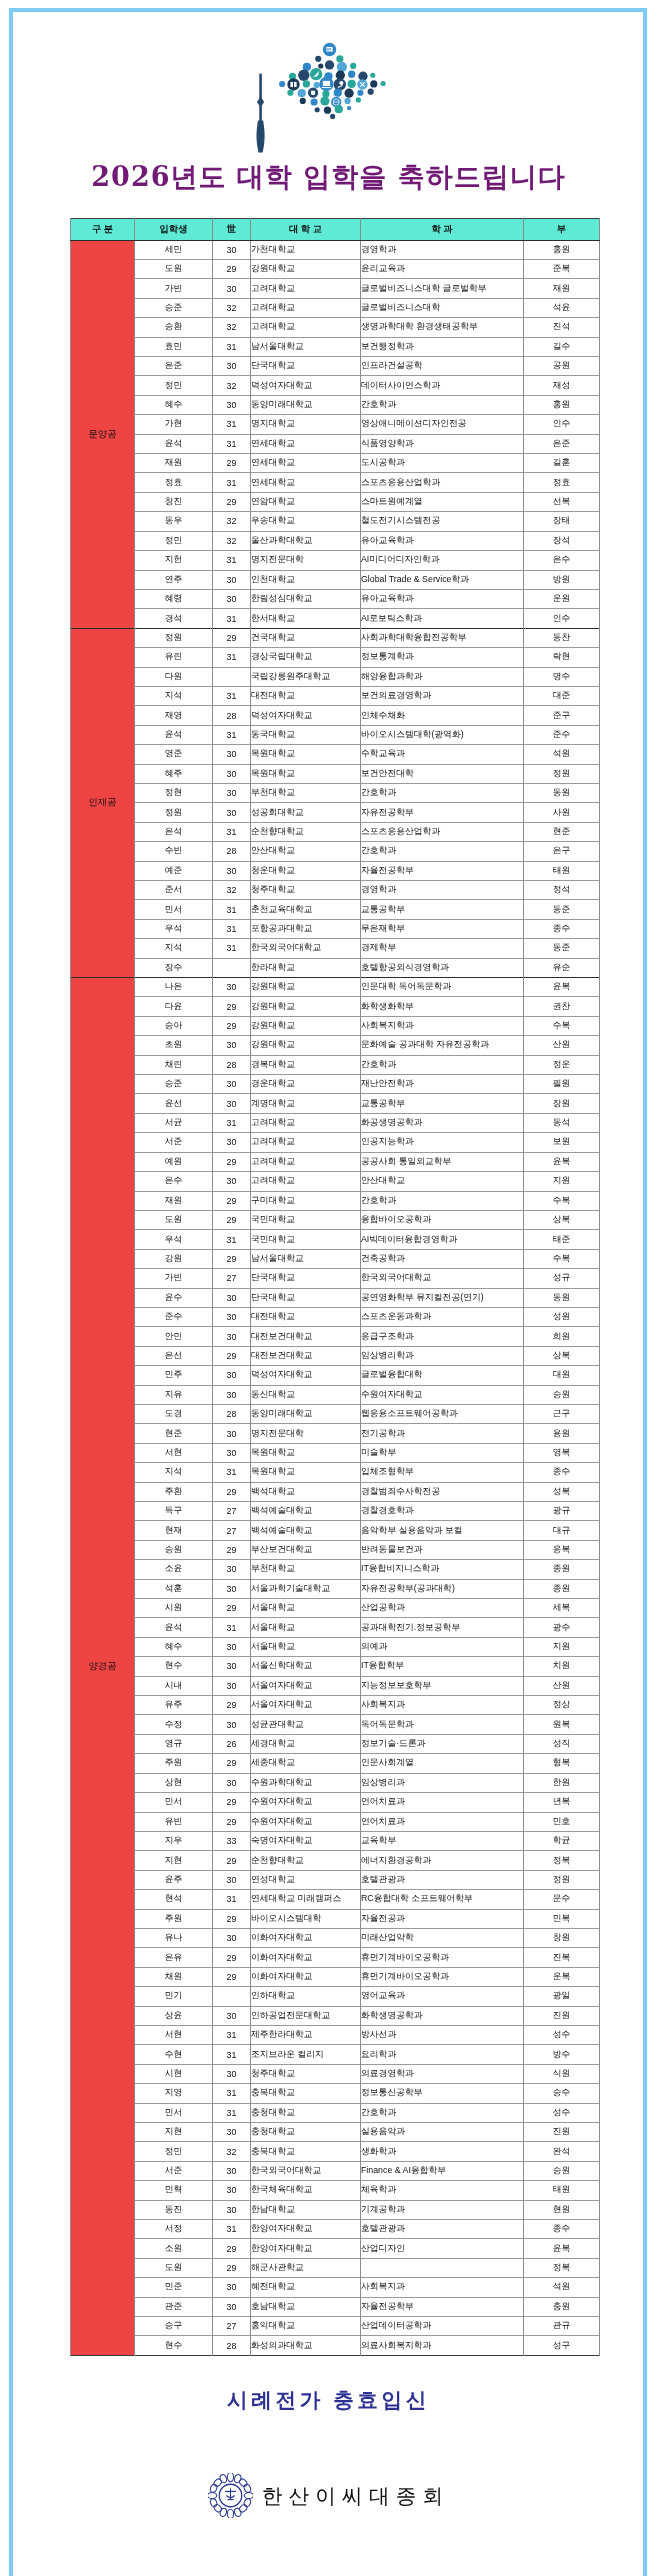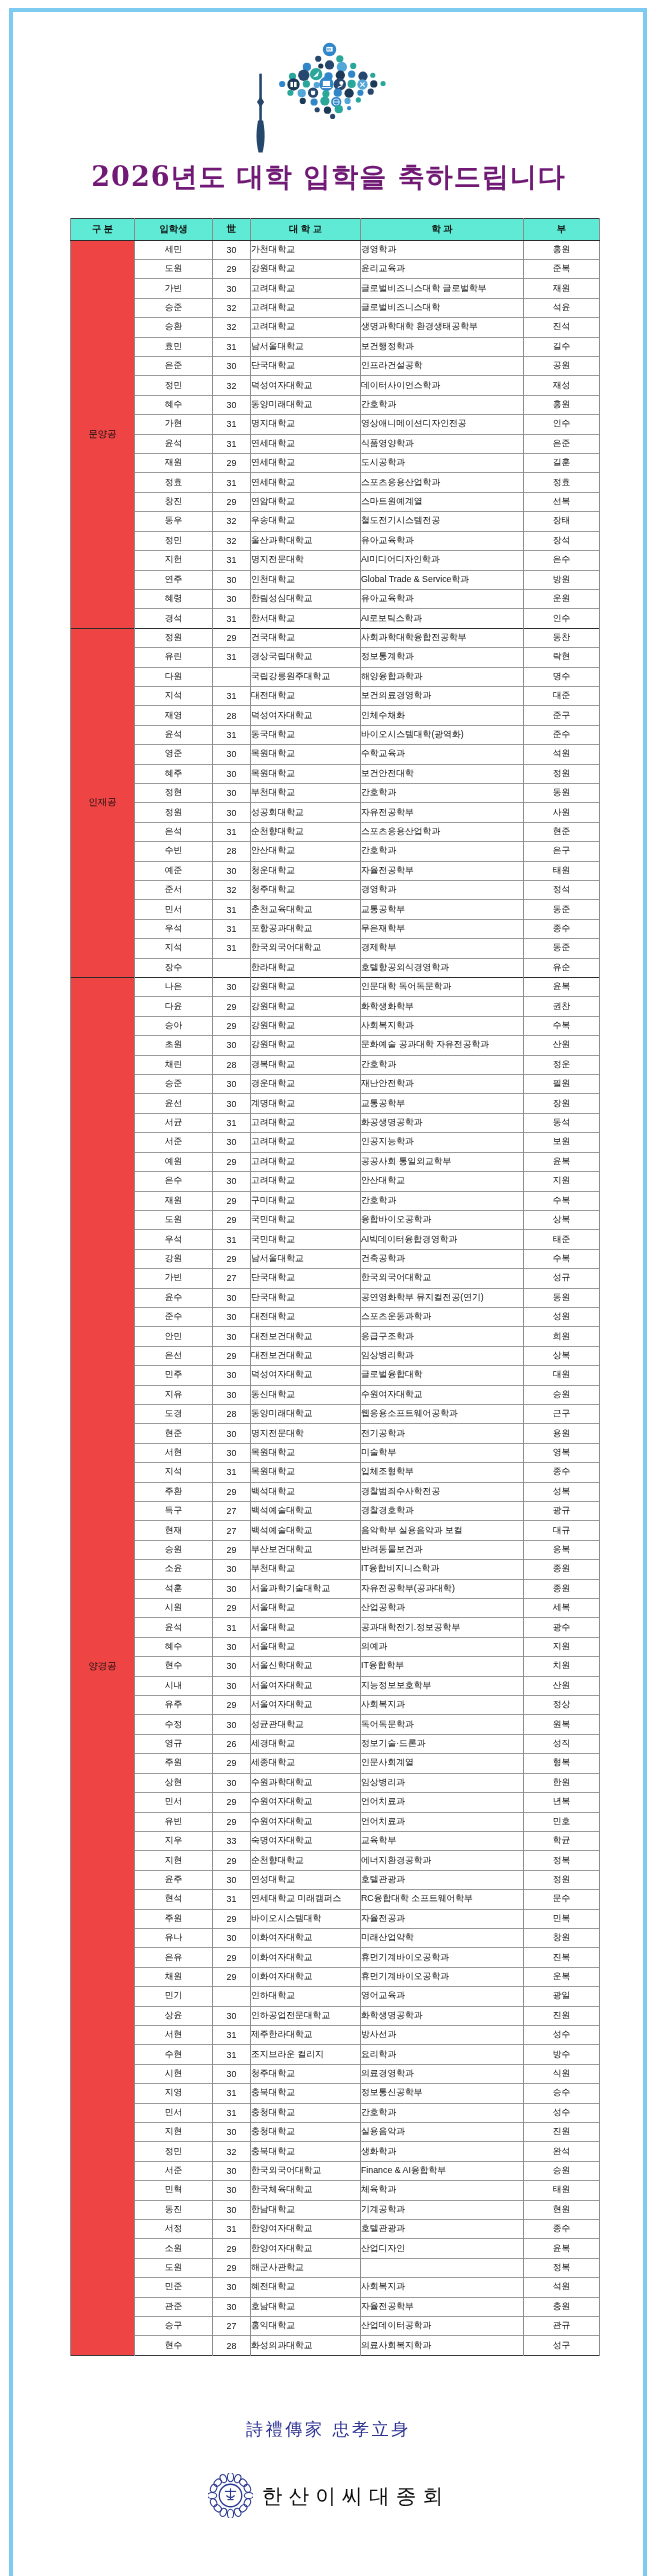--- a/index.html
+++ b/index.html
@@ -893,21 +893,21 @@
         <tr>
           <td class="col-name">현수</td>
           <td class="col-gen">28</td>
           <td class="col-univ">화성의과대학교</td>
           <td class="col-dept">의료사회복지학과</td>
           <td class="col-parent">성구</td>
         </tr>
       </tbody>
   </table>
 
-  <div id="motto-hanja">詩禮傳家 忠孝立身</div>
+  <div id="motto-kr">시례전가 충효입신</div>
 
   <div id="org">
     <svg width="45" height="45" viewBox="0 0 88 88">
       <g fill="none" stroke="#2b3990" stroke-width="2">
         <g>
           <ellipse cx="44" cy="8" rx="6" ry="9"></ellipse>
             <ellipse cx="44" cy="80" rx="6" ry="9"></ellipse>
           <ellipse cx="8" cy="44" rx="9" ry="6"></ellipse>
             <ellipse cx="80" cy="44" rx="9" ry="6"></ellipse>
           <ellipse cx="19" cy="19" rx="8" ry="6" transform="rotate(-45 19 19)"></ellipse>

